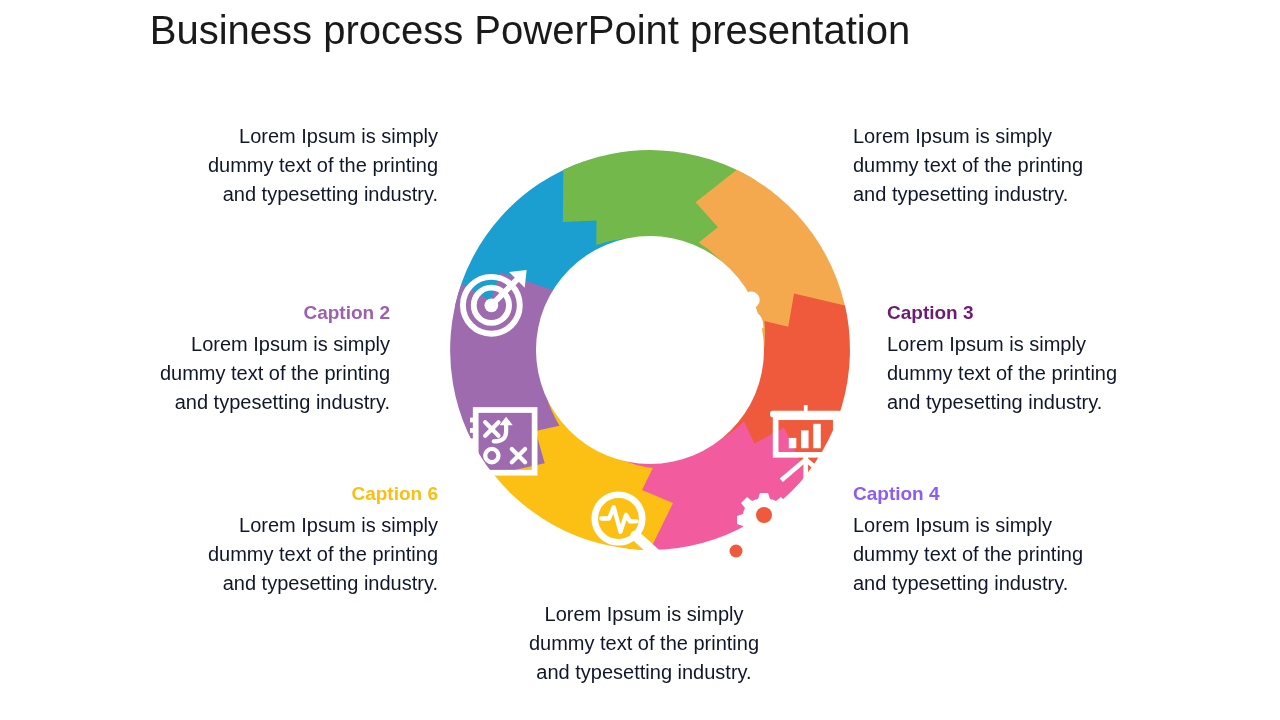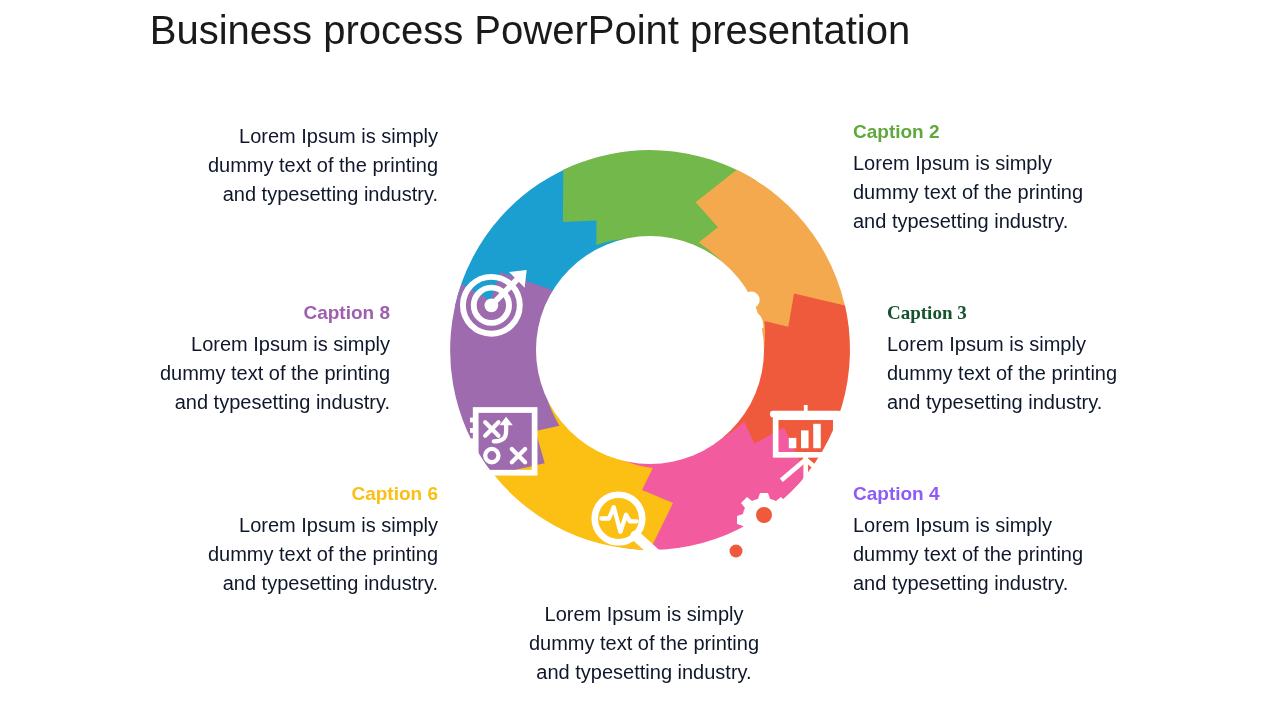--- a/index.html
+++ b/index.html
@@ -302,39 +302,38 @@
       </g>
     </g>
   </svg>
 </div>
 
 <div class="caption align-right" id="cap-1">
   <div class="caption-body">Lorem Ipsum is simply dummy text of the printing and typesetting industry.</div>
 </div>
 
 <div class="caption align-left" id="cap-2">
-  <div class="caption-title" style="color: rgb(95, 168, 60);">Caption 2</div>
   <div class="caption-body">Lorem Ipsum is simply dummy text of the printing and typesetting industry.</div>
 </div>
 
 <div class="caption align-left" id="cap-3">
-  <div class="caption-title" style="color: #14532d; font-family: Liberation Serif, serif;">Caption 3</div>
+  <div class="caption-title" style="color: #701a75;">Caption 3</div>
   <div class="caption-body">Lorem Ipsum is simply dummy text of the printing and typesetting industry.</div>
 </div>
 
 <div class="caption align-left" id="cap-4">
   <div class="caption-title" style="color: #8b5cf6;">Caption 4</div>
   <div class="caption-body">Lorem Ipsum is simply dummy text of the printing and typesetting industry.</div>
 </div>
 
 <div class="caption align-center" id="cap-5">
   <div class="caption-body">Lorem Ipsum is simply dummy text of the printing and typesetting industry.</div>
 </div>
 
 <div class="caption align-right" id="cap-6">
   <div class="caption-title" style="color: rgb(251, 190, 19);">Caption 6</div>
   <div class="caption-body">Lorem Ipsum is simply dummy text of the printing and typesetting industry.</div>
 </div>
 
 <div class="caption align-right" id="cap-7">
-  <div class="caption-title" style="color: rgb(158, 95, 175);">Caption 8</div>
+  <div class="caption-title" style="color: rgb(158, 95, 175);">Caption 2</div>
   <div class="caption-body">Lorem Ipsum is simply dummy text of the printing and typesetting industry.</div>
 </div>
 
 </body></html>

